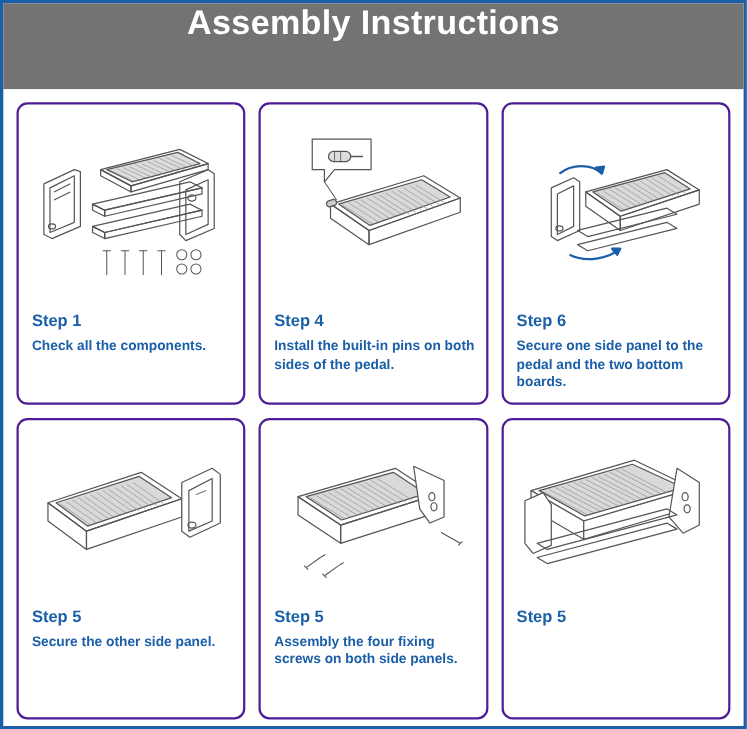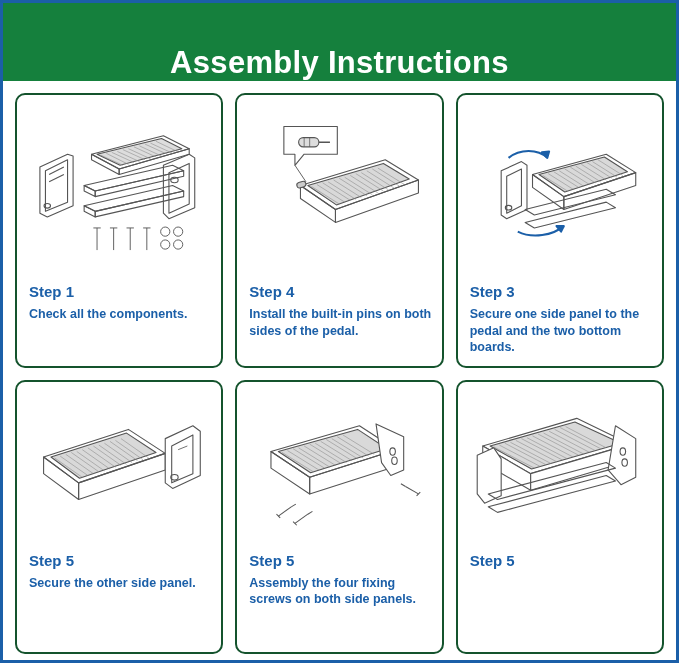--- a/index.html
+++ b/index.html
@@ -17,46 +17,46 @@
   .page {
     width: 679px;
     height: 663px;
     box-sizing: border-box;
     border: 3px solid #1b5fa8;
     background: #ffffff;
     display: flex;
     flex-direction: column;
   }
   .header {
-    background: #15803d;
+    background: #737373;
     color: #ffffff;
     height: 78px;
     display: flex;
-    align-items: flex-end;
+    align-items: flex-start;
     justify-content: center;
     flex: 0 0 auto;
   }
   .header h1 {
     margin: 0;
     font-size: 31px;
     font-weight: bold;
     letter-spacing: 0.3px;
     font-family: "Liberation Sans", sans-serif;
   }
   .grid {
     flex: 1 1 auto;
     display: grid;
     grid-template-columns: 1fr 1fr 1fr;
     grid-template-rows: 1fr 1fr;
     gap: 12px;
     padding: 12px;
     box-sizing: border-box;
   }
   .card {
-    border: 2px solid #14532d;
+    border: 2px solid #4c1d95;
     border-radius: 10px;
     box-sizing: border-box;
     display: flex;
     flex-direction: column;
     padding: 8px 10px 10px 10px;
     background: #ffffff;
     overflow: hidden;
   }
   .art {
     flex: 0 0 auto;
@@ -249,21 +249,21 @@
           </g>
 
           <g stroke="#1b5fa8" stroke-width="2.2" fill="#1b5fa8">
             <path d="M44 48 C56 38 76 38 86 48" fill="none"></path>
             <path d="M86 48 L80 42 L88 41 Z"></path>
             <path d="M54 128 C70 136 92 132 104 122" fill="none"></path>
             <path d="M104 122 L96 122 L101 128 Z"></path>
           </g>
         </svg>
       </div>
-      <div class="step-title">Step 3</div>
+      <div class="step-title">Step 6</div>
       <div class="step-desc">Secure one side panel to the pedal and the two bottom boards.</div>
     </div>
 
     <div class="card row2">
       <div class="art">
         <svg width="200" height="155" viewBox="0 0 200 155" fill="none" stroke="#555" stroke-width="1.2" stroke-linejoin="round">
 
           <g>
             <path d="M18 64 L110 34 L150 60 L56 92 Z" fill="#ffffff"></path>
             <path d="M18 64 L56 92 L56 110 L18 82 Z"></path>

